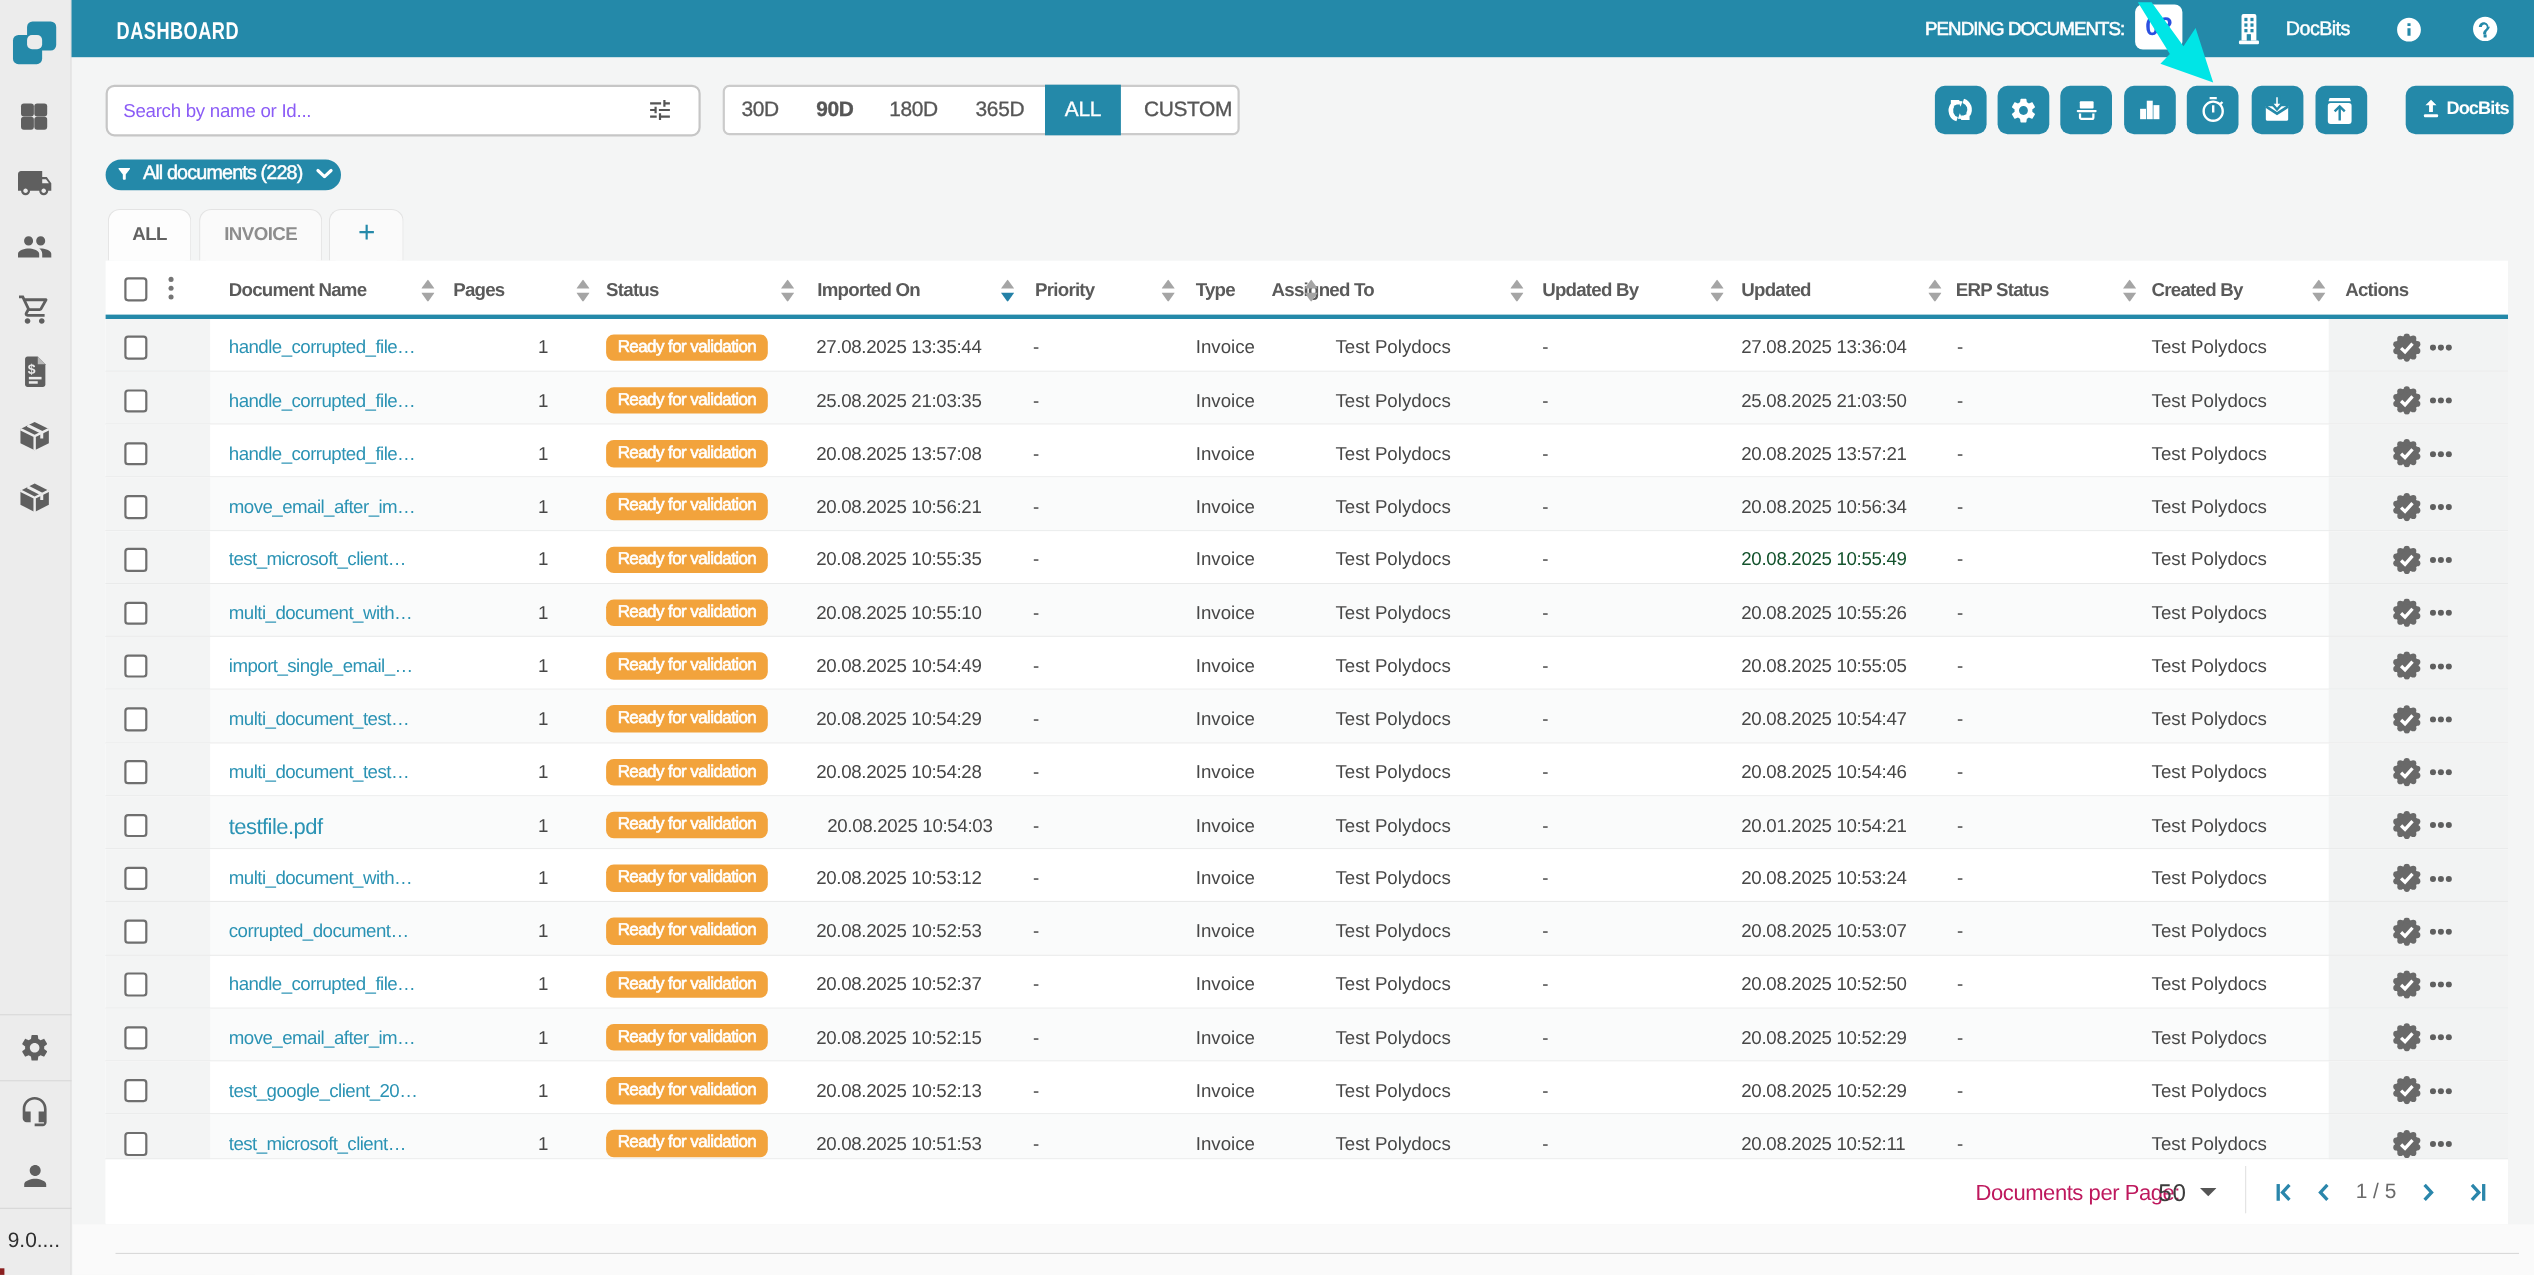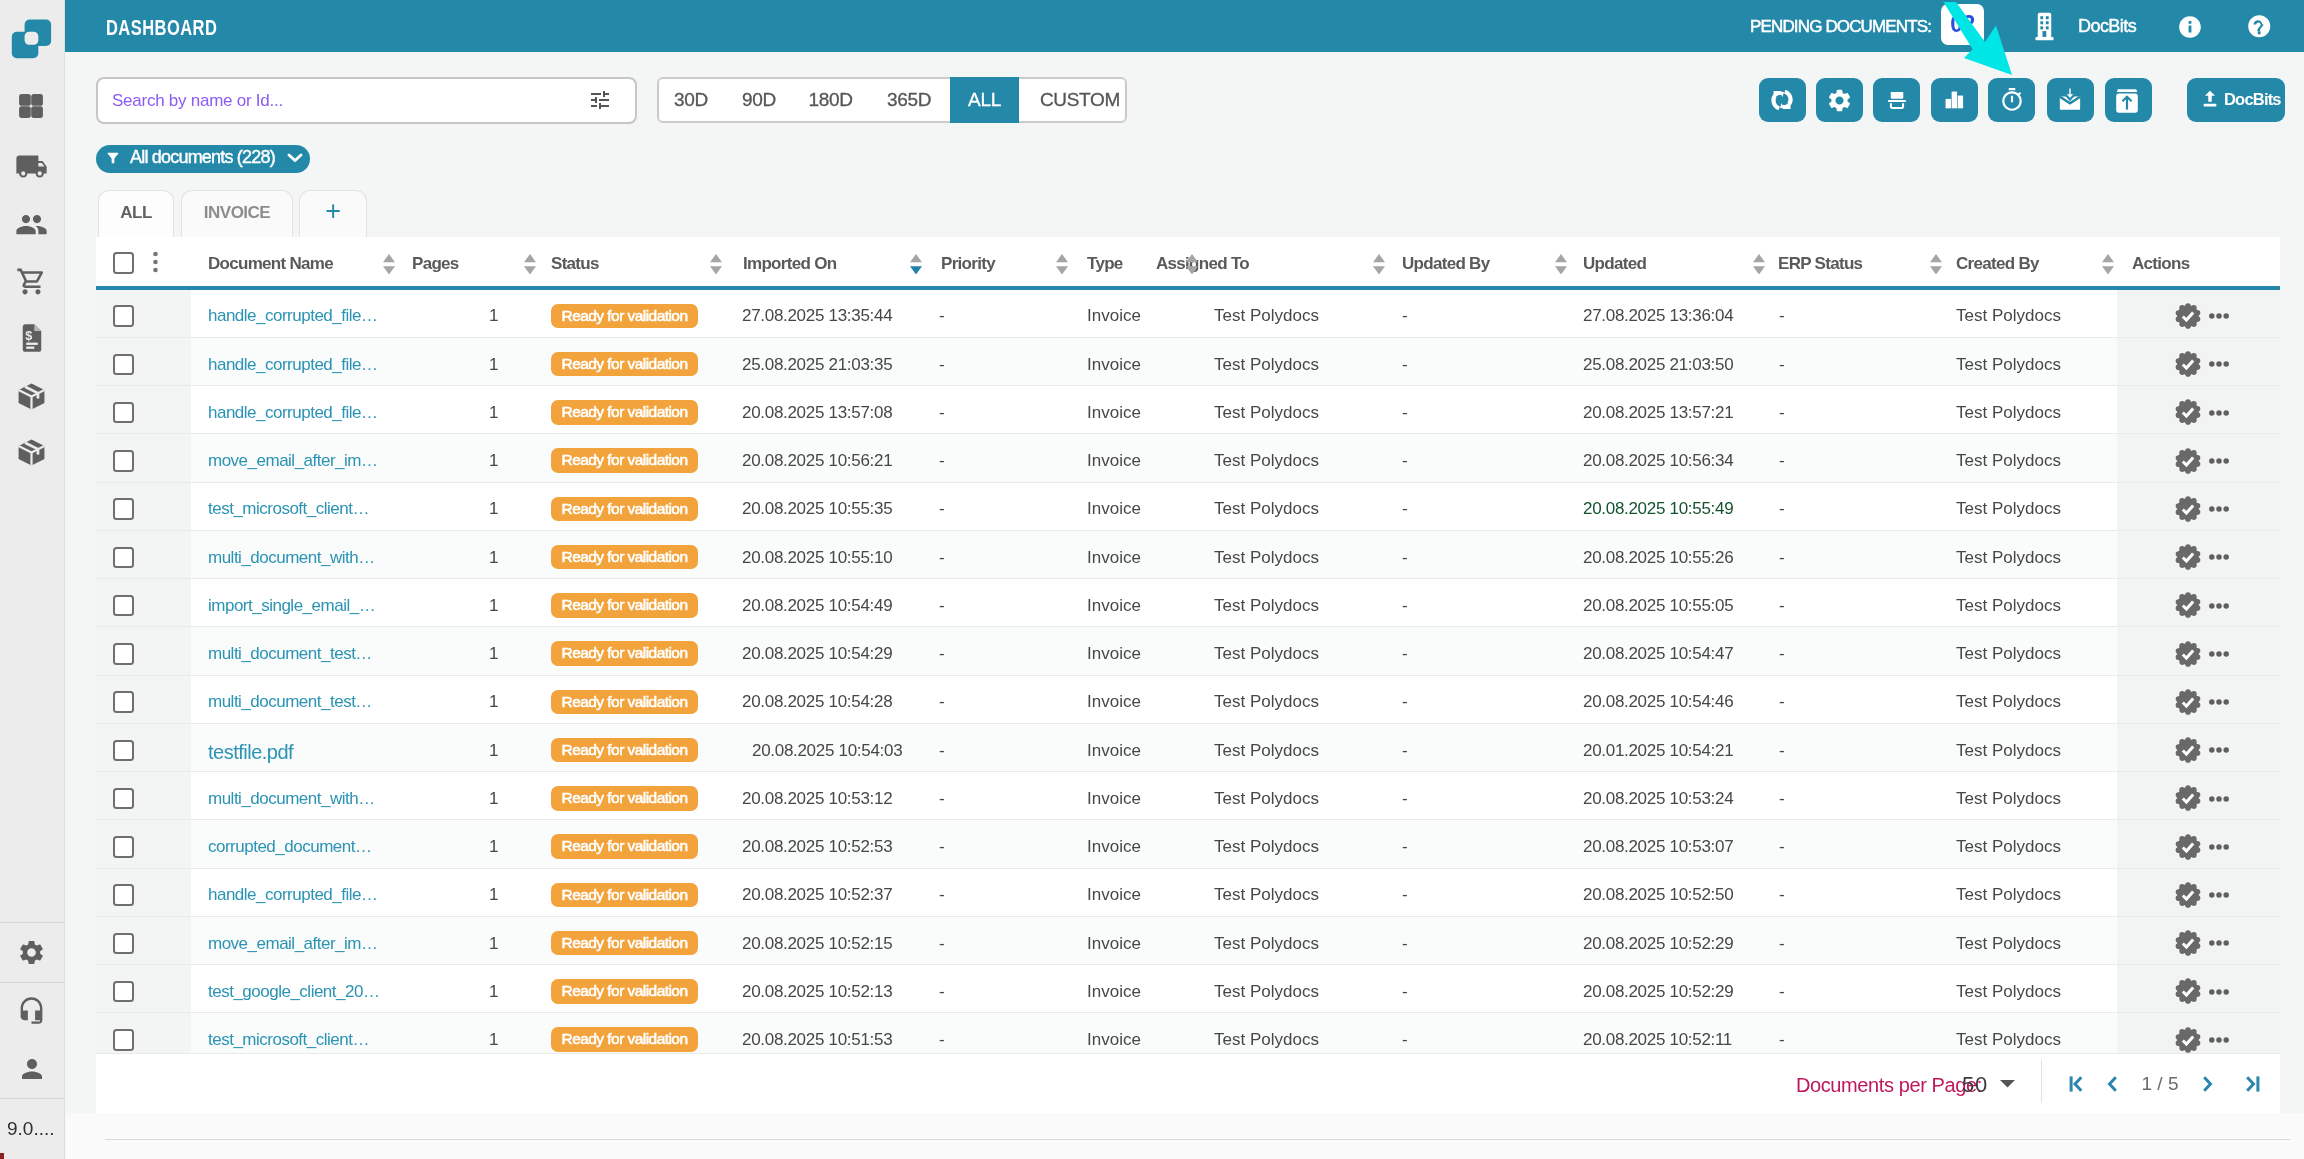--- a/index.html
+++ b/index.html
@@ -89,21 +89,21 @@
 <path d="M12 2C6.48 2 2 6.48 2 12s4.48 10 10 10 10-4.48 10-10S17.52 2 12 2zm1.2 17.2h-2.5v-2.5h2.5v2.5zm2.6-9.13c0 .88-.36 1.68-.93 2.25l-.9.92c-.72.73-1.17 1.33-1.17 2.83v.43h-2.5v-.5c0-1.1.45-2.1 1.17-2.83l1.24-1.26c.37-.36.59-.86.59-1.41 0-1.1-.9-2-2-2s-2 .9-2 2H6.8c0-2.21 1.79-4 4-4s4 1.79 4 4z" fill="#fff"></path>
   </svg>
 <div class="abs" style="left:96px;top:77px;width:541px;height:46.5px;background:#fff;border:2px solid #c6c6c6;border-radius:8px"></div>
 <div class="abs" style="left:112px;top:91px;font-size:17px;color:#8b5cf6;letter-spacing:-0.25px">Search by name or Id...</div>
 <svg class="abs" style="left:588px;top:88px" width="24" height="24" viewBox="0 0 24 24">
     <path d="M3 17v2h6v-2H3zM3 5v2h10V5H3zm10 16v-2h8v-2h-8v-2h-2v6h2zM7 9v2H3v2h4v2h2V9H7zm14 4v-2H11v2h10zm-6-4h2V7h4V5h-4V3h-2v6z" fill="#555"></path>
   </svg>
 <div class="abs" style="left:657px;top:77px;width:470px;height:46px;background:#fff;border:2px solid #cbcbcb;border-radius:6px"></div>
 <div class="abs" style="left:950px;top:77px;width:69px;height:46px;background:#2489a9"></div>
 <div class="abs" style="left:621px;top:89px;width:140px;text-align:center;font-size:19px;font-weight:400;color:#565656;letter-spacing:-0.3px;-webkit-text-stroke:0.3px #565656">30D</div>
-<div class="abs" style="left:689px;top:89px;width:140px;text-align:center;font-size:19px;font-weight:400;color:#565656;letter-spacing:-0.3px;-webkit-text-stroke:0.3px #565656">90D</div>
+<div class="abs" style="left:689px;top:89px;width:140px;text-align:center;font-size:19px;font-weight:700;color:#565656;letter-spacing:-0.3px;-webkit-text-stroke:0.3px #565656">90D</div>
 <div class="abs" style="left:760.5px;top:89px;width:140px;text-align:center;font-size:19px;font-weight:400;color:#565656;letter-spacing:-0.3px;-webkit-text-stroke:0.3px #565656">180D</div>
 <div class="abs" style="left:839px;top:89px;width:140px;text-align:center;font-size:19px;font-weight:400;color:#565656;letter-spacing:-0.3px;-webkit-text-stroke:0.3px #565656">365D</div>
 <div class="abs" style="left:914.5px;top:89px;width:140px;text-align:center;font-size:19px;font-weight:400;color:#fff;letter-spacing:-0.3px;-webkit-text-stroke:0.3px #fff">ALL</div>
 <div class="abs" style="left:1010px;top:89px;width:140px;text-align:center;font-size:19px;font-weight:400;color:#565656;letter-spacing:-0.3px;-webkit-text-stroke:0.3px #565656">CUSTOM</div>
 <div class="btn" style="left:1758.5px;top:77.5px"></div>
 <div class="btn" style="left:1815.5px;top:77.5px"></div>
 <div class="btn" style="left:1873px;top:77.5px"></div>
 <div class="btn" style="left:1930.5px;top:77.5px"></div>
 <div class="btn" style="left:1988px;top:77.5px"></div>
 <div class="btn" style="left:2046.5px;top:77.5px"></div>

